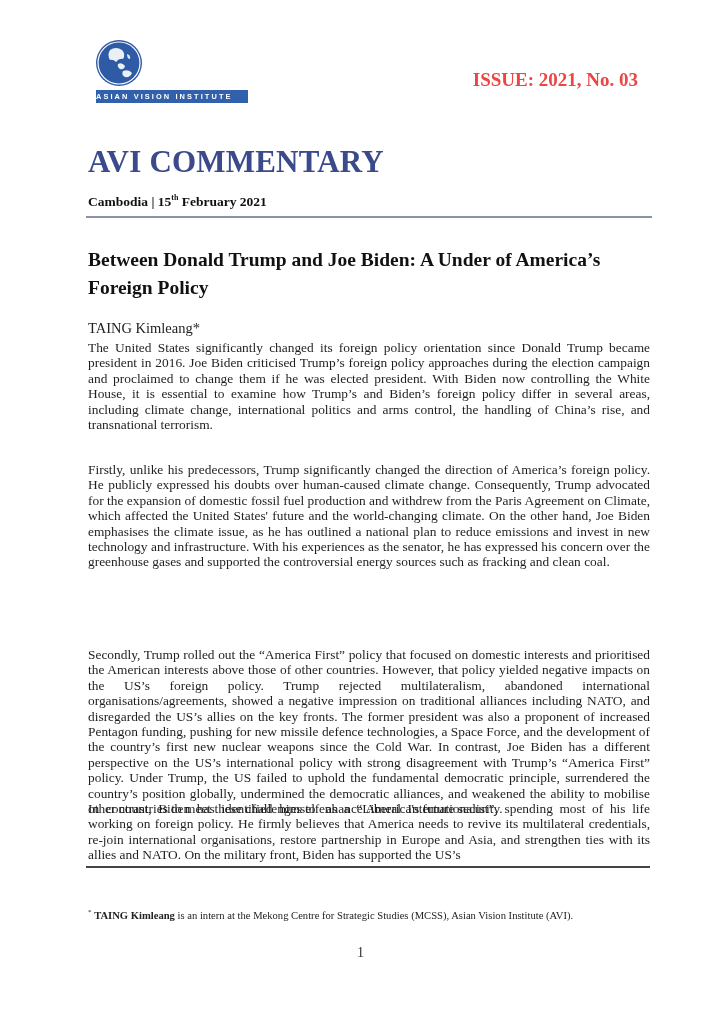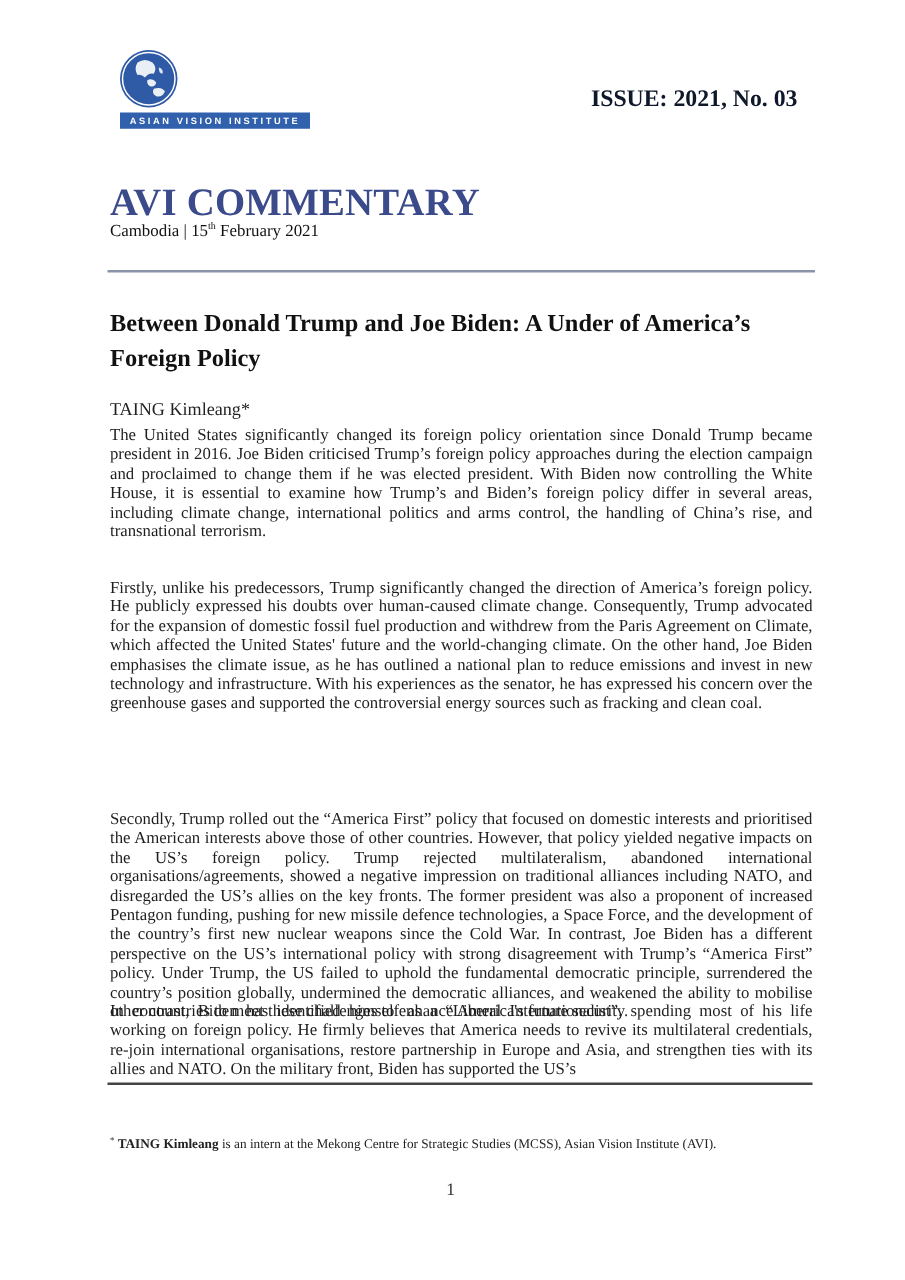--- a/index.html
+++ b/index.html
@@ -6,25 +6,25 @@
   body { width: 724px; height: 1024px; position: relative; overflow: hidden;
          font-family: "Liberation Serif", serif; color: #1a1a1a; }
   .logo { position: absolute; left: 96px; top: 38px; width: 152px; height: 68px; }
   .globe { position: absolute; left: 0; top: 2px; width: 46px; height: 46px; border-radius: 50%;
            background: #2f5aa6; overflow: hidden; }
   .globe svg { width: 46px; height: 46px; display: block; }
   .logo-letters { position: absolute; left: 48px; top: -4px; font-family: "Liberation Serif", serif;
                   font-size: 48px; color: #3161ac; letter-spacing: 8px; line-height: 56px; }
   .logo-band { position: absolute; left: 0; top: 52px; width: 152px; height: 13px; background: #3161ac;
                color: #fff; font-family: "Liberation Sans", sans-serif; font-size: 7.4px; font-weight: bold;
-               letter-spacing: 2.1px; text-align: center; line-height: 13px; }
-  .issue { position: absolute; right: 86px; top: 69px; font-weight: bold; font-size: 19px; color: #0f172a; }
+               letter-spacing: 2.1px; text-align: left; line-height: 13px; }
+  .issue { position: absolute; right: 86px; top: 69px; font-weight: bold; font-size: 19px; color: #ef4444; }
   .masthead { position: absolute; left: 88px; top: 144px; font-size: 31px; font-weight: bold; color: #3b4a8b;
               letter-spacing: 0.2px; }
-  .dateline { position: absolute; left: 88px; top: 176px; font-size: 13.5px; font-weight: normal; color: #111; text-align: right; }
+  .dateline { position: absolute; left: 88px; top: 193px; font-size: 13.5px; font-weight: bold; color: #111; text-align: right; }
   .dateline sup { font-size: 8px; }
   .hrule { position: absolute; left: 86px; top: 216px; width: 566px; height: 2px; background: #8a93a8; }
   .title { position: absolute; left: 88px; top: 246px; width: 560px; font-size: 19.5px; font-weight: bold;
            line-height: 28px; color: #111; }
   .author { position: absolute; left: 88px; top: 320px; font-size: 14.5px; color: #222; }
   .body { position: absolute; left: 88px; width: 562px; font-size: 13.4px; line-height: 15.4px;
           text-align: justify; color: #1e1e1e; margin: 0; }
   .p1 { top: 340px; }
   .p2 { top: 462px; }
   .p3 { top: 613px; margin-top: 34px; }

